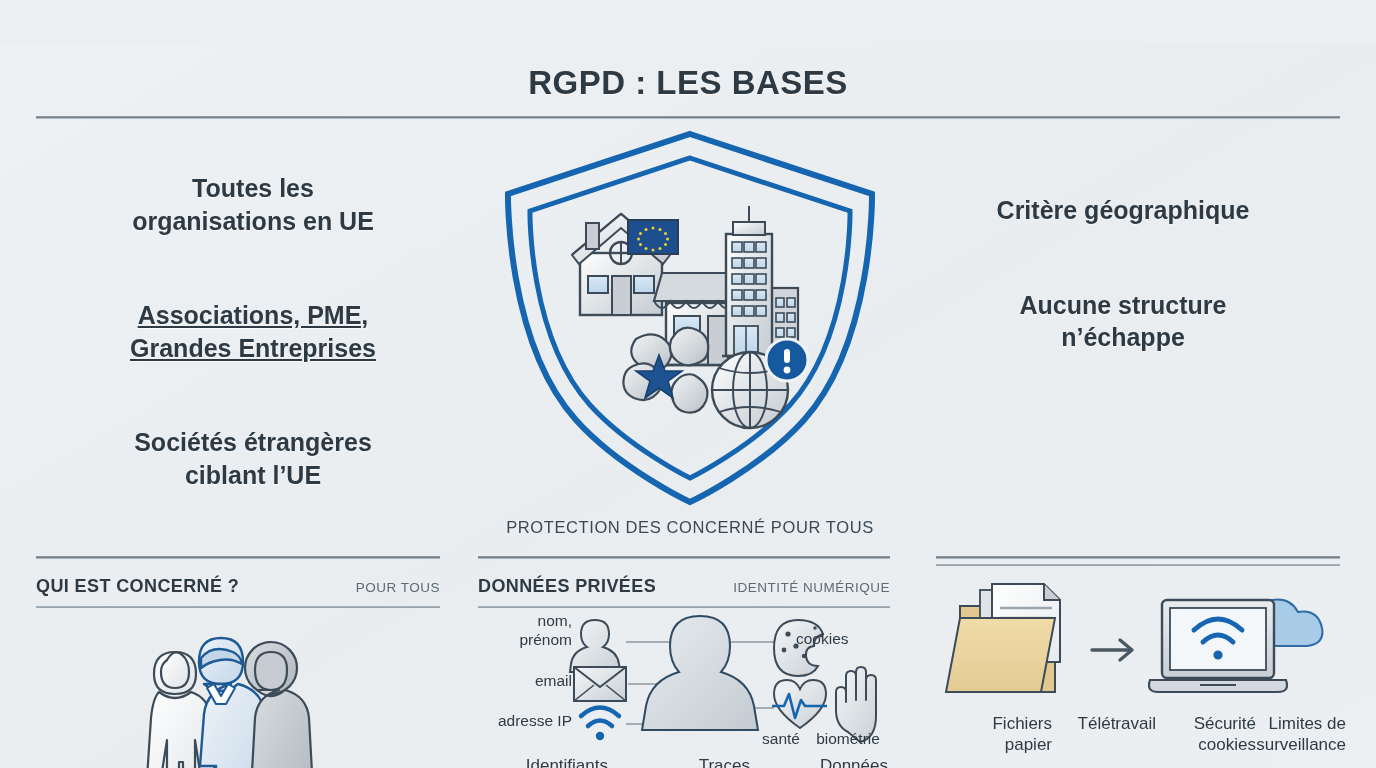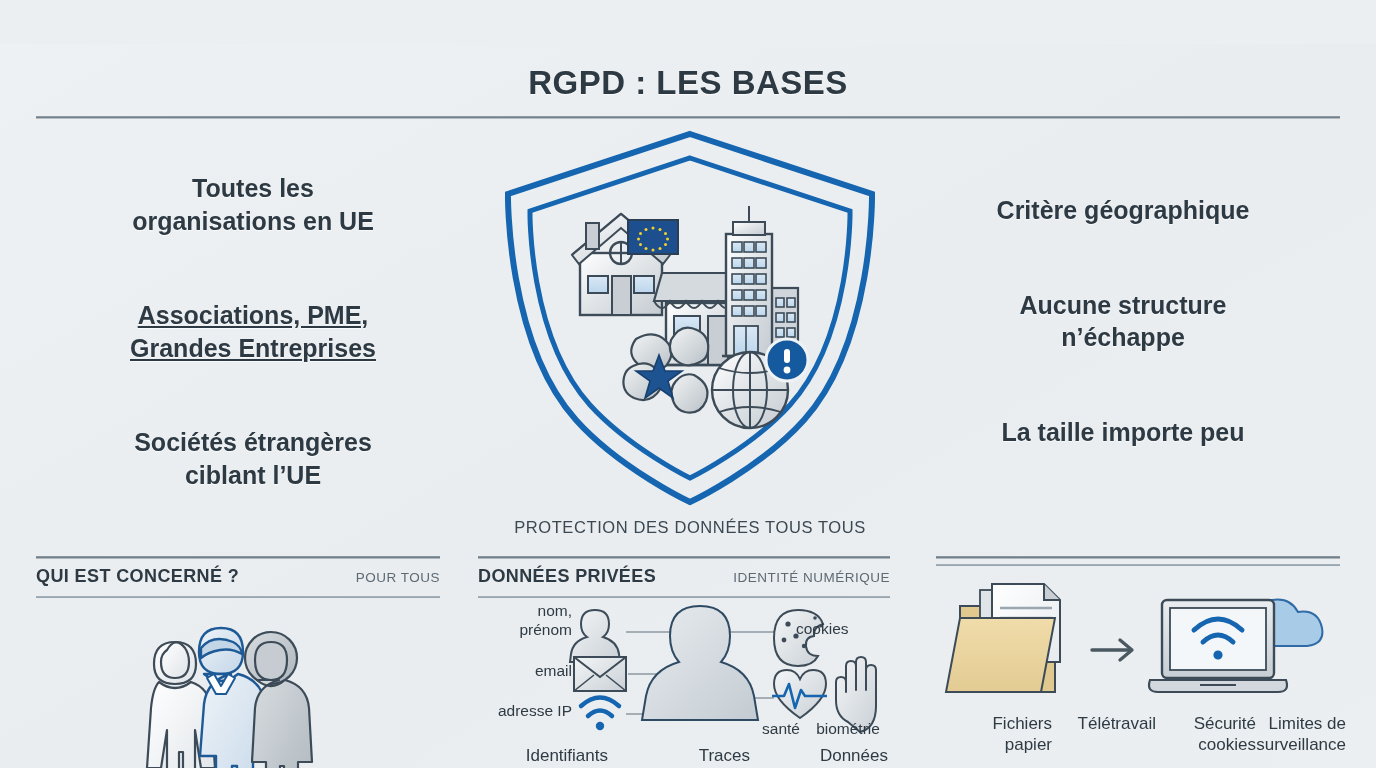--- a/index.html
+++ b/index.html
@@ -59,21 +59,21 @@
   .sec-rule-top {
     height: 3px; width: 100%;
     background: linear-gradient(to bottom,#93a0aa 0%, #6b7983 60%, #dfe4e8 100%);
   }
   .sec-rule-bot {
     height: 2px; width: 100%; margin-top: 5px;
     background: linear-gradient(to bottom,#aab5bd 0%, #93a0aa 100%);
   }
   .sec-head {
     display: flex; align-items: baseline; justify-content: space-between;
-    padding: 7px 0 4px 0;
+    padding: 17px 0 4px 0;
   }
   .sec-title {
     font-size: 18px; font-weight: bold; color: #2e3a43; letter-spacing: .4px;
   }
   .sec-sub {
     font-size: 13.5px; color: #5d6a74; letter-spacing: .5px;
   }
 
   .panel { position: relative; width: 100%; height: 200px; }
 
@@ -101,21 +101,20 @@
     <div class="statement" style="white-space: pre-line; text-decoration: underline;">Associations, PME,
 Grandes Entreprises</div>
     <div class="statement" style="white-space: pre-line;">Sociétés étrangères
 ciblant l’UE</div>
   </div>
 
   <div class="side-col right">
     <div class="statement">Critère géographique</div>
     <div class="statement" style="white-space: pre-line;">Aucune structure
 n’échappe</div>
-    <div class="statement">La taille importe peu</div>
   </div>
 
   <div class="shield-wrap">
     <svg width="384" height="380" viewBox="0 0 384 380">
       <defs>
         <linearGradient id="gGray" x1="0" y1="0" x2="1" y2="1">
           <stop offset="0%" stop-color="#ffffff"></stop>
           <stop offset="45%" stop-color="#e2e6e9"></stop>
           <stop offset="100%" stop-color="#c4cbd1"></stop>
         </linearGradient>
@@ -223,21 +222,21 @@
         <path d="M221 240 q31 10 62 0" fill="none" stroke="#3c4b57" stroke-width="1.8"></path>
         <path d="M221 284 q31 -10 62 0" fill="none" stroke="#3c4b57" stroke-width="1.8"></path>
         <line x1="252" y1="224" x2="252" y2="300" stroke="#3c4b57" stroke-width="2"></line>
         <circle cx="289" cy="232" r="21" fill="#15599f" stroke="#f0f3f5" stroke-width="3"></circle>
         <rect x="286" y="221" width="6" height="14" rx="3" fill="#ffffff"></rect>
         <circle cx="289" cy="242" r="3.4" fill="#ffffff"></circle>
       </g>
     </svg>
   </div>
 
-  <div class="shield-caption">PROTECTION DES DONNÉES TOUS TOUS</div>
+  <div class="shield-caption">PROTECTION DES CONCERNÉ POUR TOUS</div>
 
   <div class="section sec1">
     <div class="sec-rule-top"></div>
     <div class="sec-head">
       <span class="sec-title">QUI EST CONCERNÉ ?</span>
       <span class="sec-sub">POUR TOUS</span>
     </div>
     <div class="sec-rule-bot"></div>
 
     <div class="panel">

